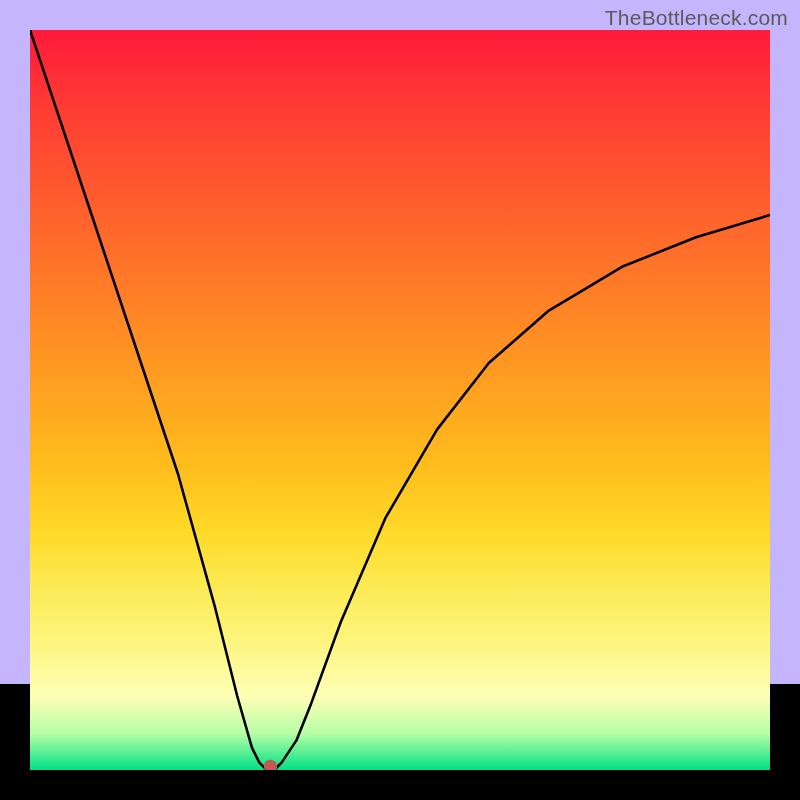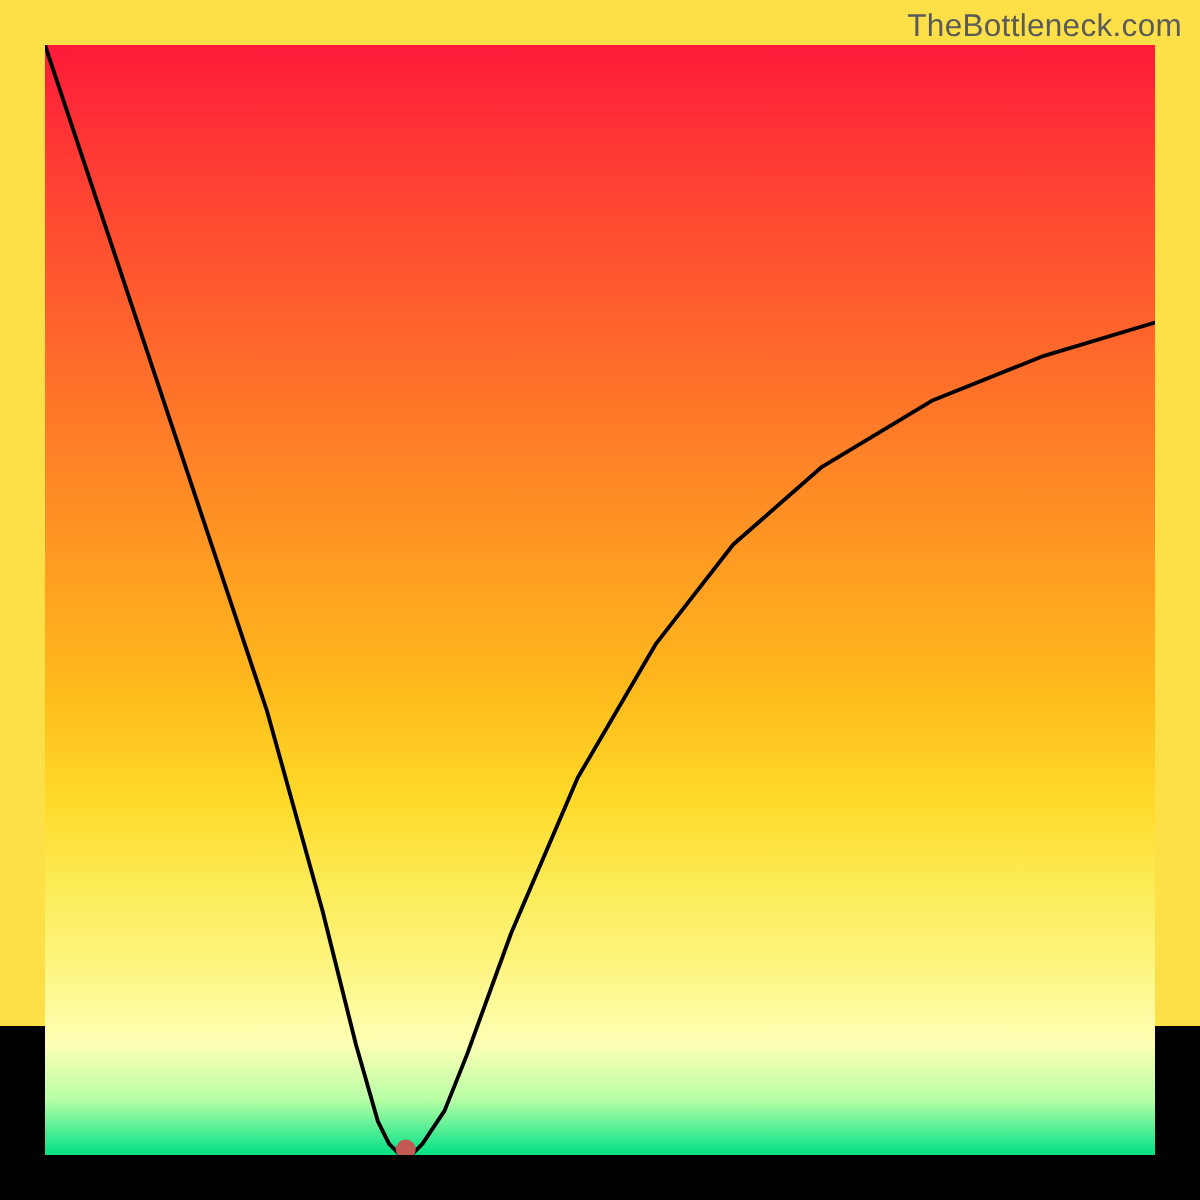--- a/index.html
+++ b/index.html
@@ -8,21 +8,21 @@
     width: 800px;
     height: 800px;
     background: #000;
     font-family: Arial, Helvetica, sans-serif;
     overflow: hidden;
   }
   .frame {
     position: relative;
     width: 800px;
     height: 684px;
-    background: #fde047;
+    background: #c4b5fd;
   }
   .plot {
     position: absolute;
     left: 30px;
     top: 30px;
     width: 740px;
     height: 740px;
     background: linear-gradient(
       to bottom,
       #ff1a3a 0%,

